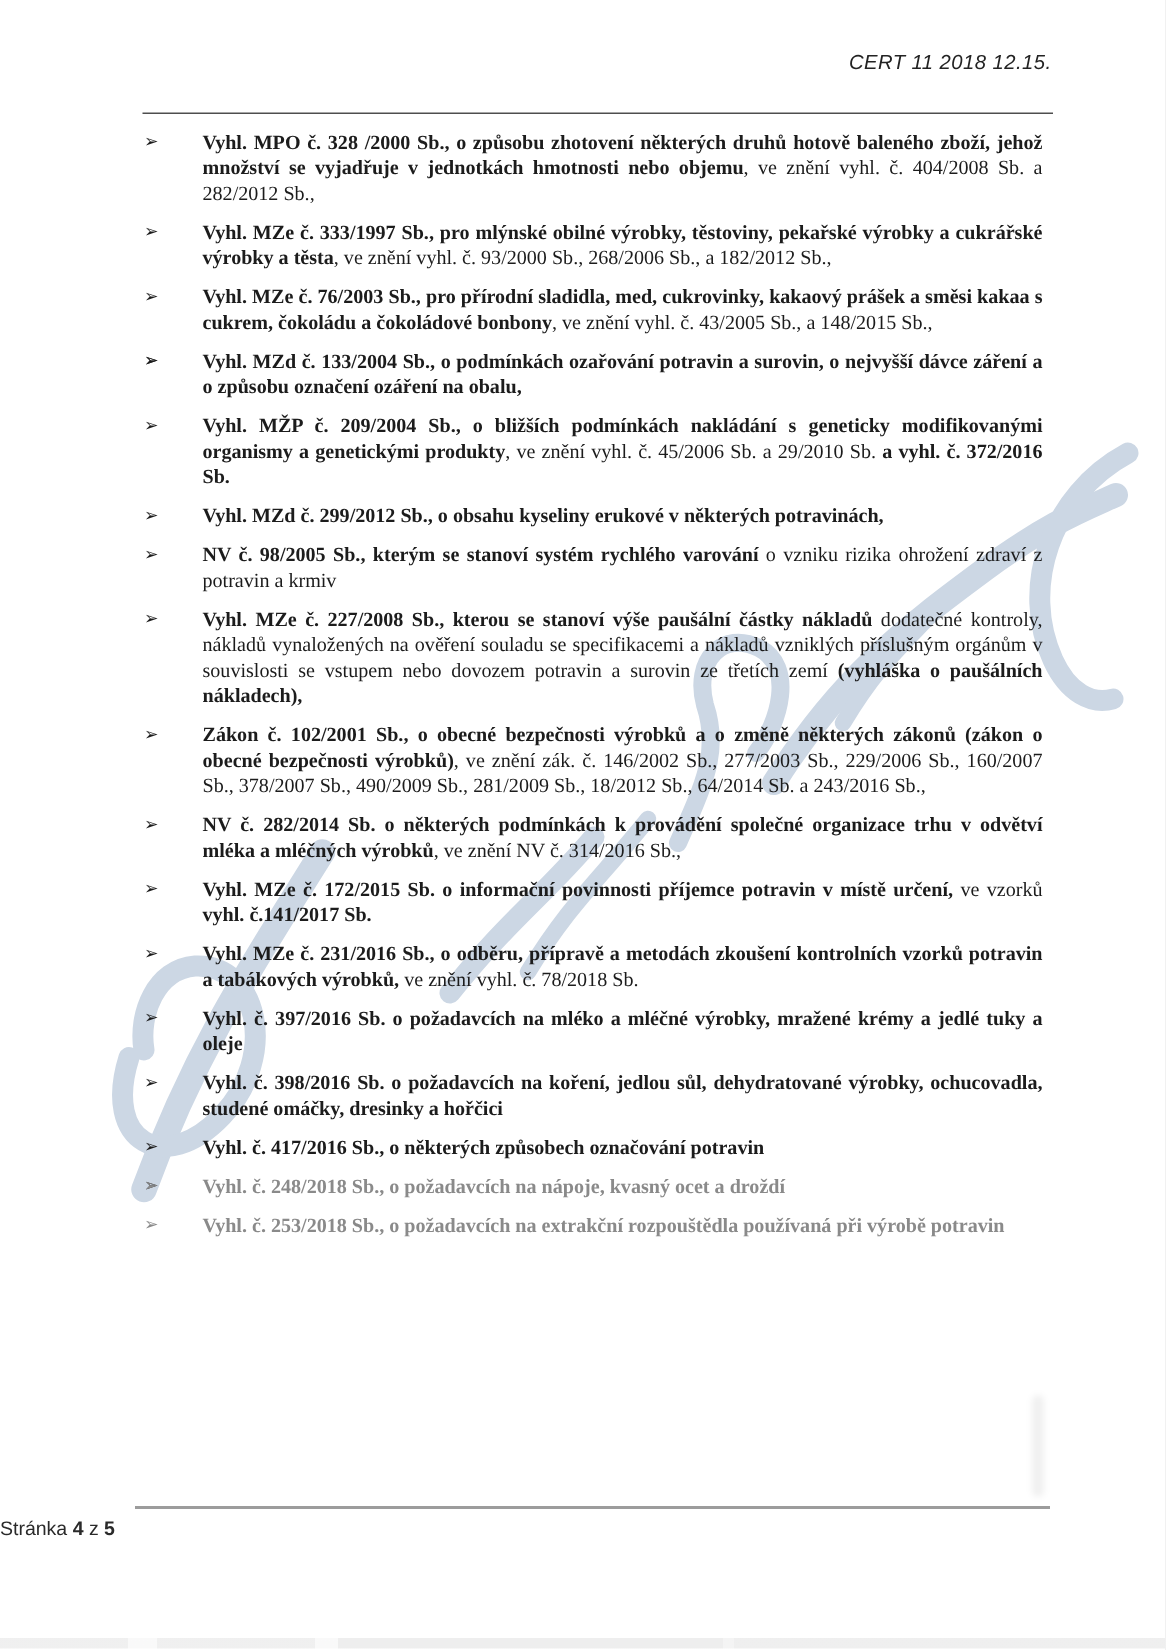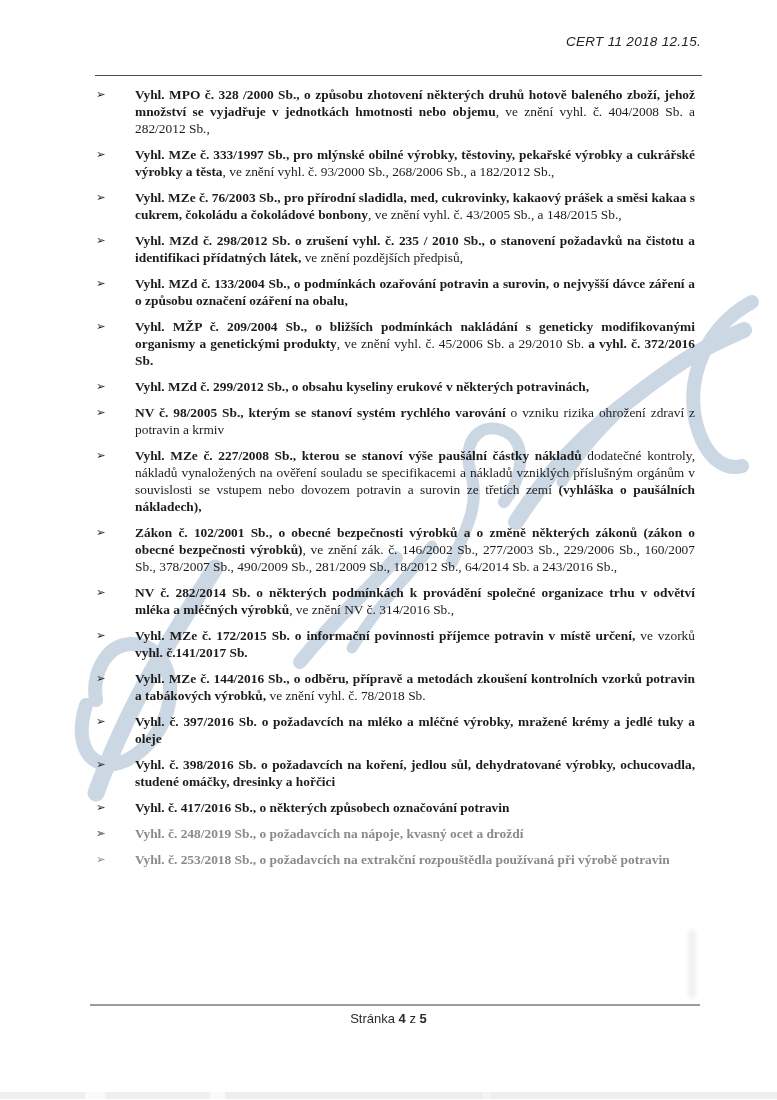--- a/index.html
+++ b/index.html
@@ -70,21 +70,21 @@
   .seg{font-weight:400;margin-top:30px;}
   .seg.bold{font-weight:700;}
   .reg-item.muted{color:var(--muted-text);}
   
   .footer-rule{
     position:absolute;top:1004px;left:90px;width:610px;
     border-top:2px solid var(--footer-rule);
   }
   .page-indicator{
     position:absolute;top:1011px;left:0;width:777px;
-    text-align:center;
+    text-align:left;
     font-family:"Liberation Sans", sans-serif;
     font-size:13px;
     color:#2a2a2a;
   }
   .page-indicator .bold{font-weight:700;}
   
   .scan-strip{
     position:absolute;left:0;bottom:1px;width:777px;height:7px;
     background:linear-gradient(90deg,
       #ededed 0 11%, #f8f8f8 11% 13.5%,
@@ -116,35 +116,35 @@
     <path d="M 752 302 C 700 330 680 392 702 440 C 712 462 728 470 742 466" stroke-width="14"></path>
   </svg>
 
   <div class="doc-ref">CERT 11 2018 12.15.</div>
   <div class="header-rule"></div>
 
   <ul class="reg-list" id="reg-list">
       <li class="reg-item"><span class="bullet">➢</span><span><span class="seg bold">Vyhl. MPO č. 328 /2000 Sb., o způsobu zhotovení některých druhů hotově baleného zboží, jehož množství se vyjadřuje v jednotkách hmotnosti nebo objemu</span><span class="seg">, ve znění vyhl. č. 404/2008 Sb. a 282/2012 Sb.,</span></span></li>
       <li class="reg-item"><span class="bullet">➢</span><span><span class="seg bold">Vyhl. MZe č. 333/1997 Sb., pro mlýnské obilné výrobky, těstoviny, pekařské výrobky a cukrářské výrobky a těsta</span><span class="seg">, ve znění vyhl. č. 93/2000 Sb., 268/2006 Sb., a 182/2012 Sb.,</span></span></li>
       <li class="reg-item"><span class="bullet">➢</span><span><span class="seg bold">Vyhl. MZe č. 76/2003 Sb., pro přírodní sladidla, med, cukrovinky, kakaový prášek a směsi kakaa s cukrem, čokoládu a čokoládové bonbony</span><span class="seg">, ve znění vyhl. č. 43/2005 Sb., a 148/2015 Sb.,</span></span></li>
-      <li class="reg-item"><span class="bullet">➢</span><span><span class="seg bold">Vyhl. MZd č. 298/2012 Sb. o zrušení vyhl. č. 235 / 2010 Sb., o stanovení požadavků na čistotu a identifikaci přídatných látek,</span><span class="seg"> ve znění pozdějších předpisů,</span></span></li>
+      <li class="reg-item"><span class="bullet">➢</span></li>
       <li class="reg-item"><span class="bullet">➢</span><span><span class="seg bold">Vyhl. MZd č. 133/2004 Sb., o podmínkách ozařování potravin a surovin, o nejvyšší dávce záření a o způsobu označení ozáření na obalu,</span></span></li>
       <li class="reg-item"><span class="bullet">➢</span><span><span class="seg bold">Vyhl. MŽP č. 209/2004 Sb., o bližších podmínkách nakládání s geneticky modifikovanými organismy a genetickými produkty</span><span class="seg">, ve znění vyhl. č. 45/2006 Sb. a 29/2010 Sb. </span><span class="seg bold">a vyhl. č. 372/2016 Sb.</span></span></li>
       <li class="reg-item"><span class="bullet">➢</span><span><span class="seg bold">Vyhl. MZd č. 299/2012 Sb., o obsahu kyseliny erukové v některých potravinách,</span></span></li>
       <li class="reg-item"><span class="bullet">➢</span><span><span class="seg bold">NV č. 98/2005 Sb., kterým se stanoví systém rychlého varování</span><span class="seg"> o vzniku rizika ohrožení zdraví z potravin a krmiv</span></span></li>
       <li class="reg-item"><span class="bullet">➢</span><span><span class="seg bold">Vyhl. MZe č. 227/2008 Sb., kterou se stanoví výše paušální částky nákladů</span><span class="seg"> dodatečné kontroly, nákladů vynaložených na ověření souladu se specifikacemi a nákladů vzniklých příslušným orgánům v souvislosti se vstupem nebo dovozem potravin a surovin ze třetích zemí </span><span class="seg bold">(vyhláška o paušálních nákladech),</span></span></li>
       <li class="reg-item"><span class="bullet">➢</span><span><span class="seg bold">Zákon č. 102/2001 Sb., o obecné bezpečnosti výrobků a o změně některých zákonů (zákon o obecné bezpečnosti výrobků)</span><span class="seg">, ve znění zák. č. 146/2002 Sb., 277/2003 Sb., 229/2006 Sb., 160/2007 Sb., 378/2007 Sb., 490/2009 Sb., 281/2009 Sb., 18/2012 Sb., 64/2014 Sb. a 243/2016 Sb.,</span></span></li>
       <li class="reg-item"><span class="bullet">➢</span><span><span class="seg bold">NV č. 282/2014 Sb. o některých podmínkách k provádění společné organizace trhu v odvětví mléka a mléčných výrobků</span><span class="seg">, ve znění NV č. 314/2016 Sb.,</span></span></li>
       <li class="reg-item"><span class="bullet">➢</span><span><span class="seg bold">Vyhl. MZe č. 172/2015 Sb. o informační povinnosti příjemce potravin v místě určení,</span><span class="seg"> ve vzorků </span><span class="seg bold">vyhl. č.141/2017 Sb.</span></span></li>
-      <li class="reg-item"><span class="bullet">➢</span><span><span class="seg bold">Vyhl. MZe č. 144/2016 Sb., o odběru, přípravě a metodách zkoušení kontrolních vzorků potravin a tabákových výrobků,</span><span class="seg"> ve znění vyhl. č. 78/2018 Sb.</span></span></li>
+      <li class="reg-item"><span class="bullet">➢</span><span><span class="seg bold">Vyhl. MZe č. 231/2016 Sb., o odběru, přípravě a metodách zkoušení kontrolních vzorků potravin a tabákových výrobků,</span><span class="seg"> ve znění vyhl. č. 78/2018 Sb.</span></span></li>
       <li class="reg-item"><span class="bullet">➢</span><span><span class="seg bold">Vyhl. č. 397/2016 Sb. o požadavcích na mléko a mléčné výrobky, mražené krémy a jedlé tuky a oleje</span></span></li>
       <li class="reg-item"><span class="bullet">➢</span><span><span class="seg bold">Vyhl. č. 398/2016 Sb. o požadavcích na koření, jedlou sůl, dehydratované výrobky, ochucovadla, studené omáčky, dresinky a hořčici</span></span></li>
       <li class="reg-item"><span class="bullet">➢</span><span><span class="seg bold">Vyhl. č. 417/2016 Sb., o některých způsobech označování potravin</span></span></li>
       <li class="reg-item"><span class="bullet">➢</span></li>
-      <li class="reg-item muted"><span class="bullet">➢</span><span><span class="seg bold">Vyhl. č. 248/2019 Sb., o požadavcích na nápoje, kvasný ocet a droždí</span></span></li>
+      <li class="reg-item muted"><span class="bullet">➢</span><span><span class="seg bold">Vyhl. č. 248/2018 Sb., o požadavcích na nápoje, kvasný ocet a droždí</span></span></li>
       <li class="reg-item muted"><span class="bullet">➢</span><span><span class="seg bold">Vyhl. č. 253/2018 Sb., o požadavcích na extrakční rozpouštědla používaná při výrobě potravin</span></span></li>
     </ul>
 
   <div class="footer-rule"></div>
   <div class="page-indicator" id="page-indicator"><span class="seg">Stránka </span><span class="seg bold">4</span><span class="seg"> z </span><span class="seg bold">5</span></div>
 
   <div class="scan-smudge"></div>
   <div class="scan-strip"></div>
 
 </div>

